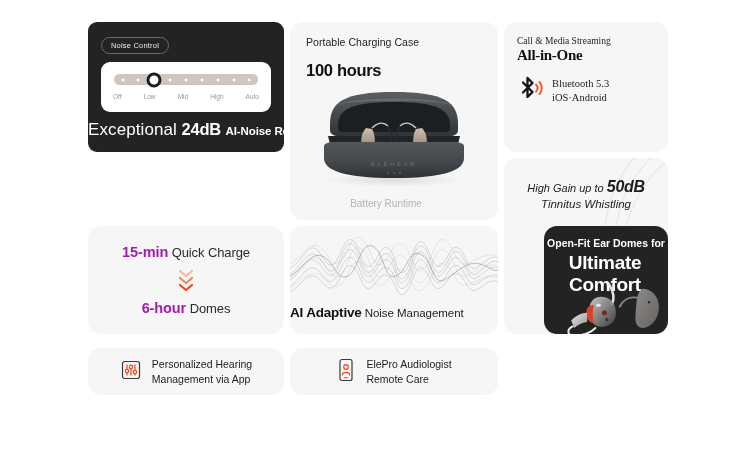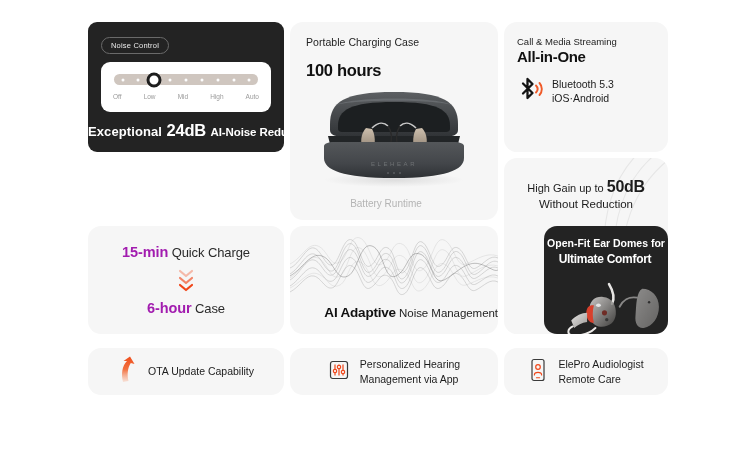--- a/index.html
+++ b/index.html
@@ -76,21 +76,21 @@
     margin-top: 8px; padding: 0 1px;
   }
   .ticks span { font-size: 6.5px; color: #9a9a9a; }
   .noise-caption {
     position: absolute;
     left: 0; right: 0; bottom: 12px;
     text-align: center;
     color: #fff;
     white-space: nowrap;
   }
-  .noise-caption .lite { font-size: 13px; font-weight: 700; letter-spacing: .1px; margin-top: 12px; }
+  .noise-caption .lite { font-size: 17px; font-weight: 400; letter-spacing: .1px; margin-top: 12px; }
   .noise-caption .big  { font-size: 16.5px; font-weight: 700; letter-spacing: -.2px; }
   .noise-caption .mid  { font-size: 11.5px; font-weight: 700; letter-spacing: -.1px; }
 
   
   .c-tinnitus {
     grid-column: 1; grid-row: 2;
     display: flex; align-items: center; justify-content: center; gap: 8px;
   }
   .c-tinnitus .lbl { font-size: 11.5px; font-weight: 700; color: #1c1c1c; letter-spacing: -.1px; }
 
@@ -98,66 +98,66 @@
   .c-case { grid-column: 2; grid-row: 1 / span 2; padding: 14px 0 0 16px; }
   .case-t1 { font-size: 10.5px; color: #232323; letter-spacing: .05px; }
   .case-t2 { font-size: 16.5px; font-weight: 700; color: #111; margin-top: 13px; letter-spacing: -.3px; }
   .case-art { position: absolute; left: 12px; right: 12px; top: 60px; height: 105px; }
   .case-caption {
     position: absolute; left: 0; right: 16px; bottom: 11px;
     text-align: center; font-size: 10px; color: #b4b4b4;
   }
 
   
-  .c-bt { grid-column: 3; grid-row: 1; padding: 14px 0 0 13px; }
+  .c-bt { grid-column: 3; grid-row: 1; padding: 14px 0 0 13px; font-family: Liberation Serif, serif; }
   .bt-t1 { font-size: 9.5px; color: #232323; }
   .bt-t2 { font-size: 15px; font-weight: 700; color: #111; margin-top: 1px; letter-spacing: -.3px; }
   .bt-row { display: flex; align-items: center; gap: 9px; margin-top: 10px; }
   .bt-lines { line-height: 1.32; }
   .bt-lines div { font-size: 10.5px; color: #1c1c1c; }
 
   
   .c-gain { grid-column: 3; grid-row: 2 / span 2; }
   .gain-arcs { position: absolute; inset: 0; overflow: hidden; }
-  .gain-inner { position: relative; padding-top: 20px; text-align: center; }
+  .gain-inner { position: relative; padding-top: 20px; text-align: center; font-style: italic; }
   .gain-l1 { font-size: 11px; color: #1c1c1c; white-space: nowrap; }
   .gain-l1 b { font-size: 16px; font-weight: 700; letter-spacing: -.3px; }
   .gain-l2 { font-size: 11.5px; color: #1c1c1c; margin-top: 2px; }
   .gain-icon { margin-top: 16px; }
 
   
   .c-charge {
     grid-column: 1; grid-row: 3;
     display: flex; flex-direction: column;
     align-items: center; justify-content: center; gap: 7px;
   }
   .chg-line { font-size: 13px; color: #2a2a2a; letter-spacing: -.1px; white-space: nowrap; }
   .chg-line b { font-weight: 700; color: #a21caf; font-size: 14.5px; }
   .chev-wrap { display: flex; flex-direction: column; align-items: center; gap: 0px; }
 
   
   .c-ai { grid-column: 2; grid-row: 3; }
   .ai-art { position: absolute; left: 0; right: 0; top: 4px; height: 72px; }
   .ai-caption {
     position: absolute; left: 0; right: 0; bottom: 13px;
-    text-align: right; white-space: nowrap;
+    text-align: left; white-space: nowrap;
   }
   .ai-caption b { font-size: 13.5px; font-weight: 700; color: #101010; letter-spacing: -.2px; }
   .ai-caption span { font-size: 11.5px; color: #232323; letter-spacing: -.05px; }
 
   
   .c-comfort { grid-column: 3; grid-row: 4 / span 1; margin-left: 40px; }
   .cf-wrap { position: absolute; inset: 0; }
   .cf-t1 {
     position: absolute; left: 0; right: 0; top: 11px;
     text-align: center; font-size: 10.5px; color: #fff; font-weight: 700;
   }
   .cf-t2 {
     position: absolute; left: 0; right: 2px; top: 26px;
-    text-align: center; font-size: 12px; color: #fff; font-weight: 700; letter-spacing: -.3px;
+    text-align: center; font-size: 19px; color: #fff; font-weight: 700; letter-spacing: -.3px;
   }
   .cf-art { position: absolute; left: 0; right: 0; bottom: 0; height: 68px; }
 
   
   .bottom {
     position: absolute;
     left: 88px; top: 348px;
     width: 574px; height: 47px;
     display: grid;
     grid-template-columns: 196px 208px 164px;
@@ -298,21 +298,21 @@
             <path d="M160 -10 C118 18 104 66 112 122 C117 156 134 176 164 184"></path>
             <path d="M172 -4 C128 26 112 74 120 128 C125 160 142 180 172 188"></path>
             <path d="M148 -16 C108 12 94 60 102 116 C107 150 124 170 154 178"></path>
           </g>
         </svg>
       </div>
       <div class="gain-inner">
         <div class="gain-l1">
           <span>High Gain up to </span><b>50dB</b>
         </div>
-        <div class="gain-l2">Without Reduction</div>
+        <div class="gain-l2">Tinnitus Whistling</div>
         <div class="gain-icon">
           <svg width="42" height="32" viewBox="0 0 42 32">
             <path d="M8 12 L14 12 L22 5 L22 27 L14 20 L8 20 Z" fill="none" stroke="#1c1c1c" stroke-width="2.1" stroke-linejoin="round"></path>
             <path d="M27 11.5 C29.4 14.2 29.4 17.8 27 20.5" fill="none" stroke="#f0471a" stroke-width="2" stroke-linecap="round"></path>
             <path d="M31.5 8 C35.6 13 35.6 19 31.5 24" fill="none" stroke="#f0471a" stroke-width="2" stroke-linecap="round"></path>
           </svg>
         </div>
       </div>
     </div>
 
@@ -321,21 +321,21 @@
         <b>15-min</b><span> Quick Charge</span>
       </div>
       <div class="chev-wrap">
         <svg width="20" height="26" viewBox="0 0 20 26">
           <path d="M4 4 L10 9 L16 4" fill="none" stroke="#f0471a" stroke-width="2.2" stroke-linecap="round" stroke-linejoin="round" opacity=".35"></path>
           <path d="M4 11 L10 16 L16 11" fill="none" stroke="#f0471a" stroke-width="2.2" stroke-linecap="round" stroke-linejoin="round" opacity=".65"></path>
           <path d="M4 18 L10 23 L16 18" fill="none" stroke="#f0471a" stroke-width="2.2" stroke-linecap="round" stroke-linejoin="round"></path>
         </svg>
       </div>
       <div class="chg-line">
-        <b>6-hour</b><span> Case</span>
+        <b>6-hour</b><span> Domes</span>
       </div>
     </div>
 
     <div class="card c-ai">
       <div class="ai-art">
         <svg width="100%" height="100%" viewBox="0 0 208 72" preserveAspectRatio="none">
           <g fill="none" stroke="#7d7d7d" stroke-width=".55" opacity=".5">
             <path d="M0 50 C10 44 16 28 24 30 C32 32 36 50 44 44 C50 39 54 16 62 20
                      C70 24 72 50 80 46 C88 42 90 26 98 30 C106 34 106 58 114 52
                      C122 46 124 18 132 22 C140 26 142 50 150 46 C158 42 160 24 168 28
@@ -421,35 +421,20 @@
             <path d="M38 58 C30 62 30 70 40 70 C52 70 62 66 68 60" fill="none" stroke="#eceae8" stroke-width="2.6" stroke-linecap="round"></path>
           </svg>
         </div>
       </div>
     </div>
 
   </div>
 
   <div class="bottom">
 
-    <div class="bcard center">
-      <span>
-        <svg width="20" height="28" viewBox="0 0 20 28">
-          <defs>
-            <linearGradient id="arrG" x1="0" y1="1" x2="0" y2="0">
-              <stop offset="0" stop-color="#f8a07a" stop-opacity=".25"></stop>
-              <stop offset=".5" stop-color="#f2703f"></stop>
-              <stop offset="1" stop-color="#ef4e1c"></stop>
-            </linearGradient>
-          </defs>
-          <path d="M5 26 C3 18 4 10 9 5 L5.5 5 L12 0.5 L16.5 8 L12.8 7 C9.5 12 9 19 10.5 25 Z" fill="url(#arrG)"></path>
-        </svg>
-      </span>
-      <span class="btxt">OTA Update Capability</span>
-    </div>
 
     <div class="bcard center">
       <span>
         <svg width="22" height="24" viewBox="0 0 22 24">
           <rect x="2.5" y="3.5" width="17" height="17" rx="2.2" fill="none" stroke="#3a3a3a" stroke-width="1.2"></rect>
           <line x1="7" y1="6.5" x2="7" y2="17.5" stroke="#f0471a" stroke-width="1.2"></line>
           <line x1="11" y1="6.5" x2="11" y2="17.5" stroke="#f0471a" stroke-width="1.2"></line>
           <line x1="15" y1="6.5" x2="15" y2="17.5" stroke="#f0471a" stroke-width="1.2"></line>
           <circle cx="7" cy="13" r="1.7" fill="#fff" stroke="#f0471a" stroke-width="1.2"></circle>
           <circle cx="11" cy="9" r="1.7" fill="#fff" stroke="#f0471a" stroke-width="1.2"></circle>

